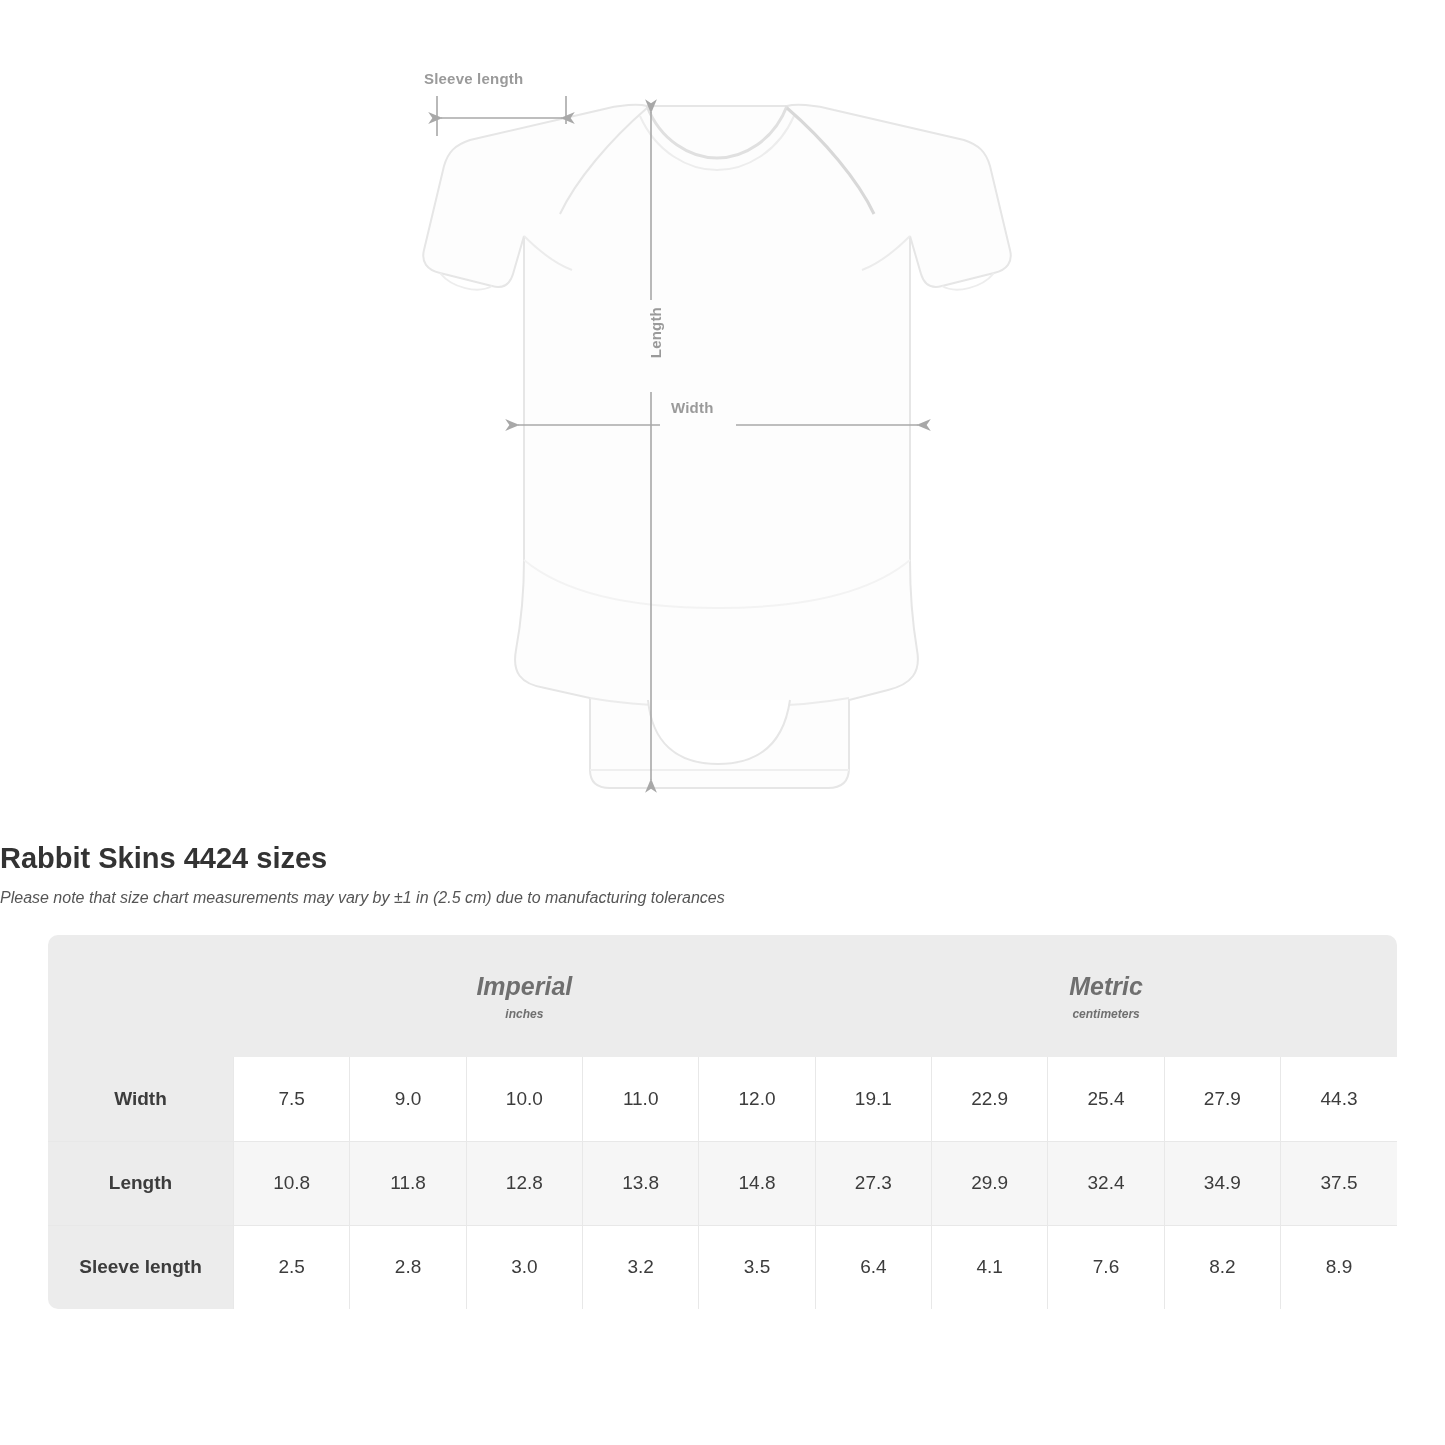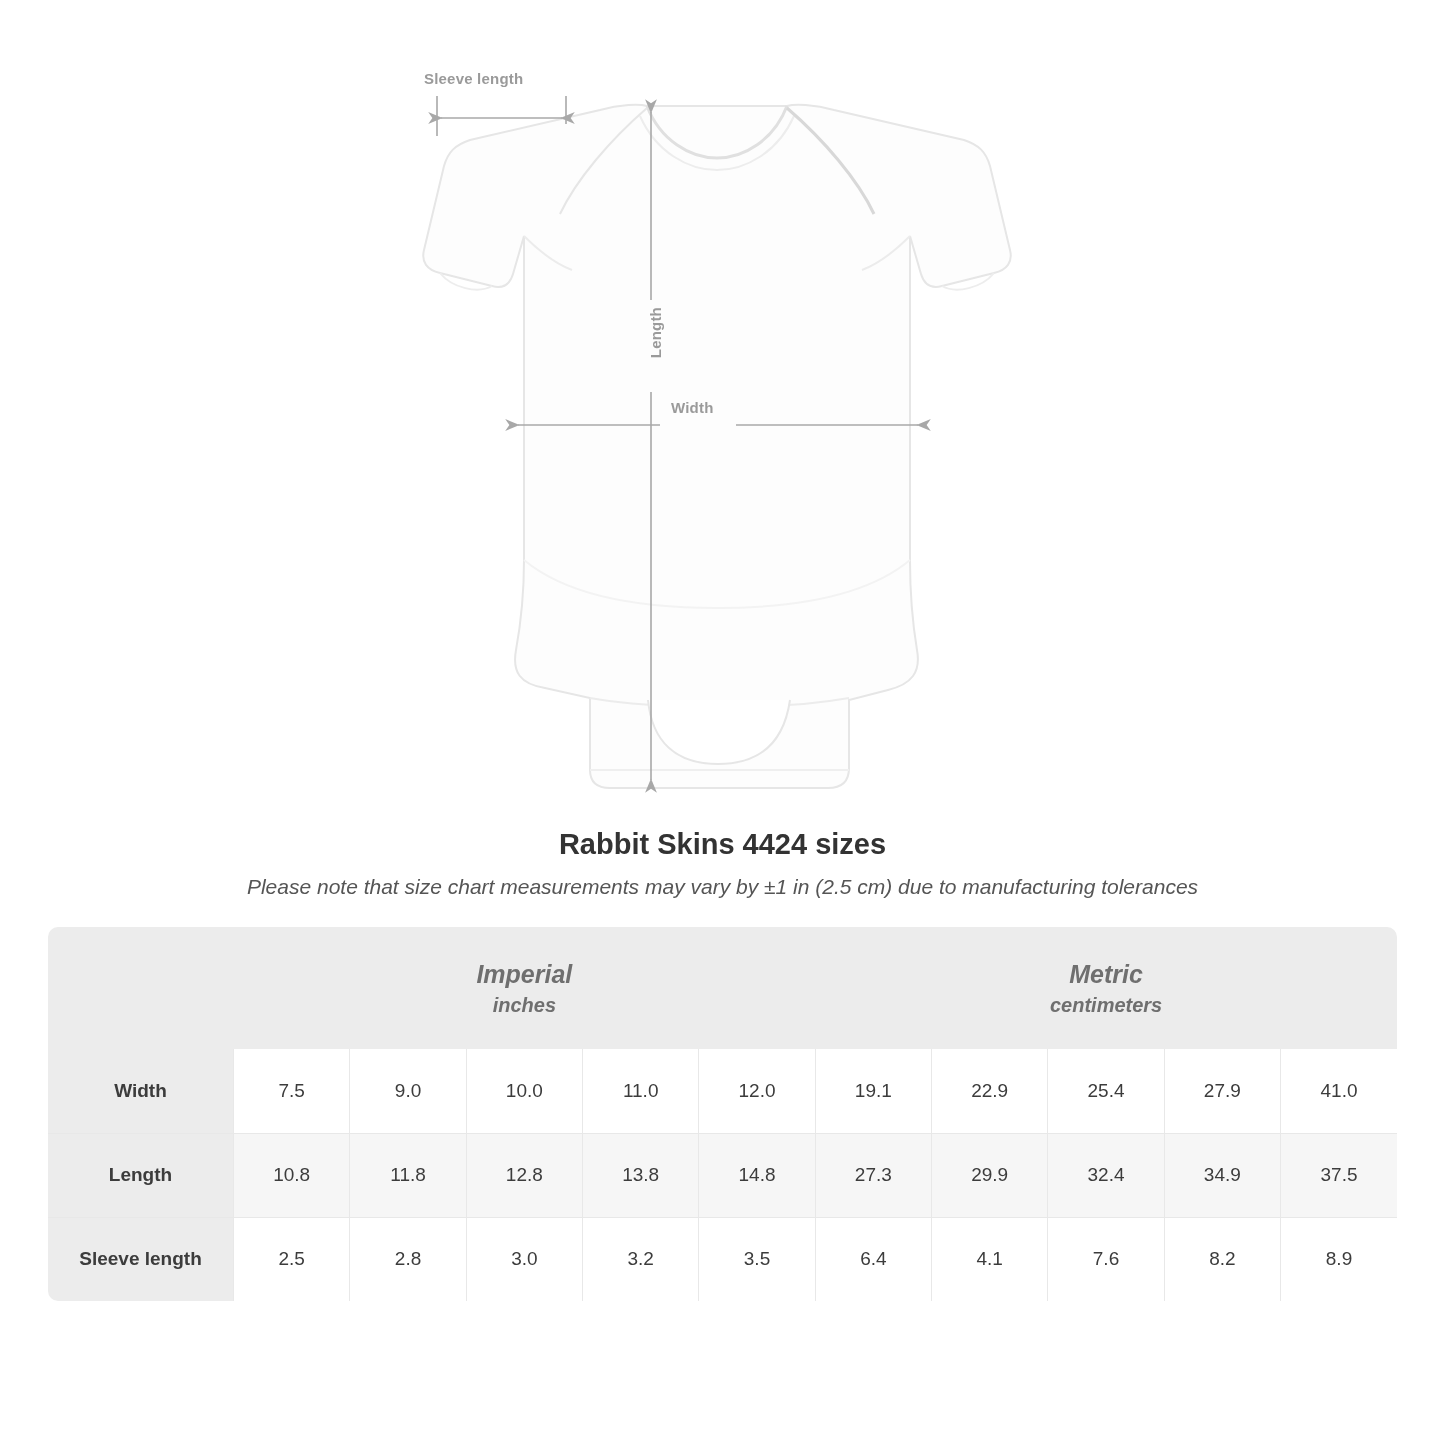--- a/index.html
+++ b/index.html
@@ -41,31 +41,30 @@
   #label-width  { left: 671px; top: 399px; }
   #label-length {
     left: 647px;
     top: 307px;
     writing-mode: vertical-rl;
     transform: rotate(180deg);
   }
 
   
   #title-block {
-    text-align: center;
-    margin-top: 8px;
+    margin-top: 22px;
   }
   #chart-title {
     font-size: 29px;
     font-weight: bold;
     color: #333333;
     margin: 0 0 14px 0;
   }
   #chart-note {
-    font-size: 21px;
+    font-size: 16px;
     font-style: italic;
     color: #555555;
     margin: 0;
   }
 
   
   #table-wrap {
     padding: 0 48px;
     margin-top: 28px;
   }
@@ -91,21 +90,21 @@
     border-top-right-radius: 10px;
   }
   .unit-name {
     font-size: 25px;
     font-weight: bold;
     font-style: italic;
     color: #6f6f6f;
     line-height: 1.25;
   }
   .unit-sub {
-    font-size: 20px;
+    font-size: 12px;
     font-style: italic;
     color: #6f6f6f;
     margin-top: 4px;
   }
   .head-row td {
     height: 84px;
     font-size: 17px;
     font-weight: bold;
     color: #3c3c3c;
     background: #ffffff;
@@ -270,21 +269,21 @@
           <td class="rowlabel">Width</td>
           <td class="vline">7.5</td>
           <td class="vline">9.0</td>
           <td class="vline">10.0</td>
           <td class="vline">11.0</td>
           <td class="vline">12.0</td>
           <td class="vline">19.1</td>
           <td class="vline">22.9</td>
           <td class="vline">25.4</td>
           <td class="vline">27.9</td>
-          <td class="vline">41.0</td>
+          <td class="vline">44.3</td>
         </tr>
         <tr class="alt">
           <td class="rowlabel">Length</td>
           <td class="vline">10.8</td>
           <td class="vline">11.8</td>
           <td class="vline">12.8</td>
           <td class="vline">13.8</td>
           <td class="vline">14.8</td>
           <td class="vline">27.3</td>
           <td class="vline">29.9</td>

